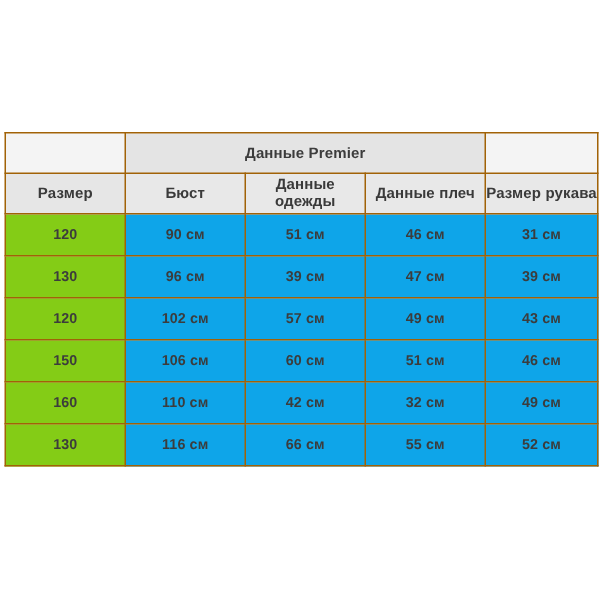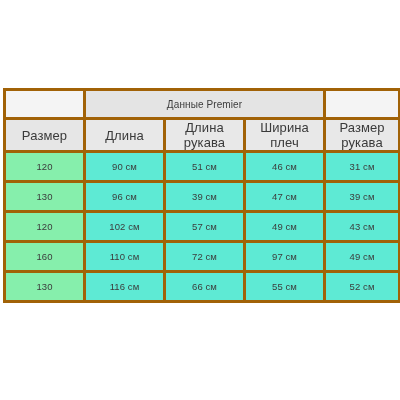--- a/index.html
+++ b/index.html
@@ -34,26 +34,26 @@
     font-size: 9.5px;
     color: #3c3c3c;
   }
 
   table.size-table col.c-size   { width: 80px; }
   table.size-table col.c-data   { width: 80px; }
   table.size-table col.c-last   { width: 75px; }
 
   table.size-table td,
   table.size-table th {
-    border: 3px solid #a16207;
+    border: 1px solid #a16207;
     padding: 0;
     height: 26px;
     text-align: center;
     vertical-align: middle;
-    font-weight: normal;
+    font-weight: bold;
     letter-spacing: 0.1px;
   }
 
   
   .cell-corner-blank {
     background: #f4f4f4;
     border-left-color: #c9c9c9;
   }
   .cell-group-title {
     background: #e4e4e4;
@@ -61,34 +61,34 @@
     font-size: 10px;
   }
   .cell-corner-blank-right {
     background: #f4f4f4;
   }
 
   
   .cell-head {
     background: #e8e8e8;
     color: #3a3a3a;
-    font-size: 13px;
+    font-size: 10px;
     font-weight: bold;
   }
   .cell-head-size {
     background: #e6e6e6;
   }
 
   
   .cell-rowhead {
-    background: #86efac;
+    background: #84cc16;
     color: #3c3c3c;
   }
   .cell-val {
-    background: #5eead4;
+    background: #0ea5e9;
     color: #3c3c3c;
   }
 
   .size-table tbody tr td { height: 27px; }
 </style>
 </head>
 <body>
 
 <div id="page">
 
@@ -103,23 +103,23 @@
       </colgroup>
 
       <thead>
         <tr>
           <td class="cell-corner-blank"></td>
           <td class="cell-group-title" colspan="3">Данные Premier</td>
           <td class="cell-corner-blank-right"></td>
         </tr>
         <tr>
           <th class="cell-head cell-head-size">Размер</th>
-          <th class="cell-head">Длина</th>
-          <th class="cell-head">Длина рукава</th>
-          <th class="cell-head">Ширина плеч</th>
+          <th class="cell-head">Бюст</th>
+          <th class="cell-head">Данные одежды</th>
+          <th class="cell-head">Данные плеч</th>
           <th class="cell-head">Размер рукава</th>
         </tr>
       </thead>
 
       <tbody>
         <tr>
           <td class="cell-rowhead">120</td>
           <td class="cell-val">90 см</td>
           <td class="cell-val">51 см</td>
           <td class="cell-val">46 см</td>
@@ -133,24 +133,31 @@
           <td class="cell-val">39 см</td>
         </tr>
         <tr>
           <td class="cell-rowhead">120</td>
           <td class="cell-val">102 см</td>
           <td class="cell-val">57 см</td>
           <td class="cell-val">49 см</td>
           <td class="cell-val">43 см</td>
         </tr>
         <tr>
+          <td class="cell-rowhead">150</td>
+          <td class="cell-val">106 см</td>
+          <td class="cell-val">60 см</td>
+          <td class="cell-val">51 см</td>
+          <td class="cell-val">46 см</td>
+        </tr>
+        <tr>
           <td class="cell-rowhead">160</td>
           <td class="cell-val">110 см</td>
-          <td class="cell-val">72 см</td>
-          <td class="cell-val">97 см</td>
+          <td class="cell-val">42 см</td>
+          <td class="cell-val">32 см</td>
           <td class="cell-val">49 см</td>
         </tr>
         <tr>
           <td class="cell-rowhead">130</td>
           <td class="cell-val">116 см</td>
           <td class="cell-val">66 см</td>
           <td class="cell-val">55 см</td>
           <td class="cell-val">52 см</td>
         </tr>
       </tbody>

